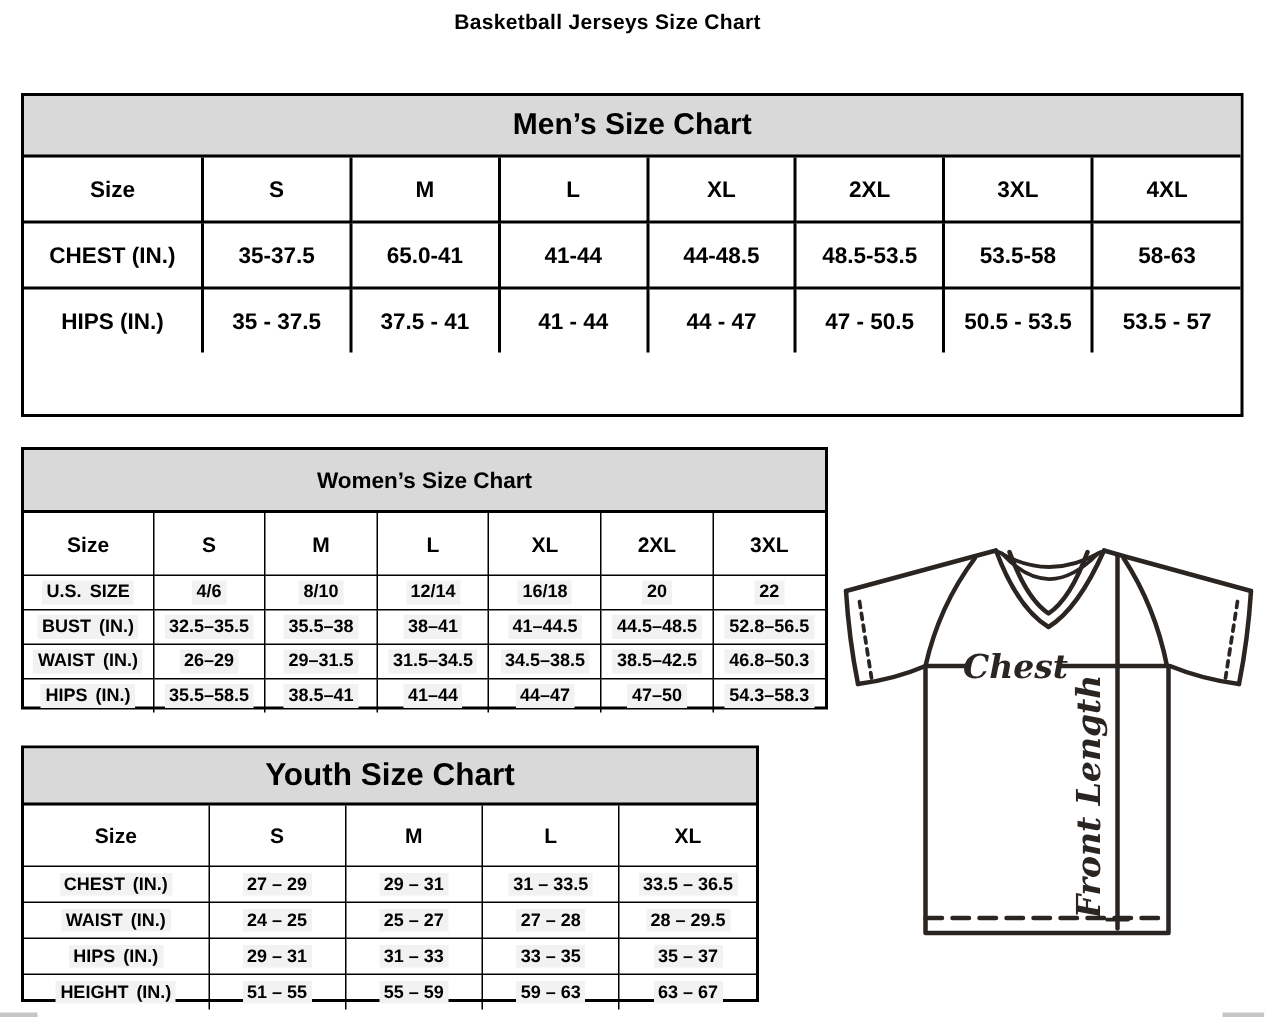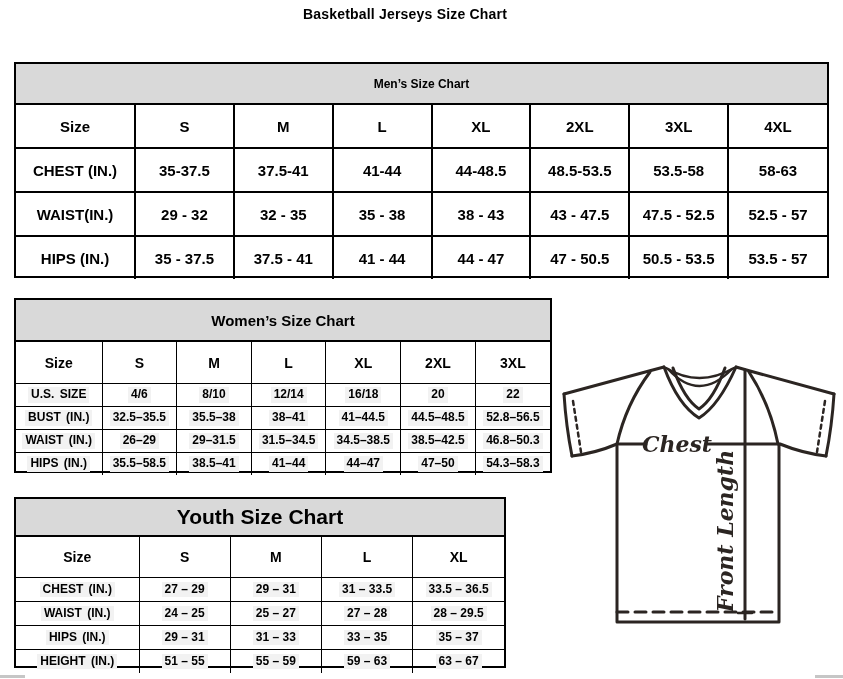--- a/index.html
+++ b/index.html
@@ -4,21 +4,21 @@
 <style>
   html,body{margin:0;padding:0;background:#fff;}
   #page{position:relative;width:843px;height:679px;background:#fff;overflow:hidden;
         font-family:"Liberation Sans",sans-serif;color:#000;}
 
   .page-title{position:absolute;left:0;top:6px;width:810px;text-align:center;
               font-size:14px;font-weight:bold;letter-spacing:.2px;}
 
   .table-block{position:absolute;border:2px solid #000;box-sizing:border-box;background:#fff;}
   .caption{background:#d9d9d9;border-bottom:2px solid #000;display:flex;align-items:center;
-           justify-content:center;font-weight:bold;font-size:12px;}
+           justify-content:center;font-weight:bold;font-size:20px;}
   .table-block table{width:100%;border-collapse:collapse;border-style:hidden;table-layout:fixed;}
   .table-block th,.table-block td{text-align:center;font-weight:bold;padding:0;vertical-align:middle;}
 
   
   #mens{left:14px;top:62px;width:815px;height:216px;}
   #mens .caption{height:39px;}
   #mens th,#mens td{border:2px solid #000;font-size:15px;}
   #mens .size-row th{height:42px;}
   #mens tbody td{height:42px;}
 
@@ -73,36 +73,26 @@
             <th>XL</th>
             <th>2XL</th>
             <th>3XL</th>
             <th>4XL</th>
           </tr>
         </thead>
       <tbody>
           <tr>
             <td class="rowlabel">CHEST (IN.)</td>
             <td>35-37.5</td>
-            <td>37.5-41</td>
+            <td>65.0-41</td>
             <td>41-44</td>
             <td>44-48.5</td>
             <td>48.5-53.5</td>
             <td>53.5-58</td>
             <td>58-63</td>
-          </tr>
-          <tr>
-            <td class="rowlabel">WAIST(IN.)</td>
-            <td>29 - 32</td>
-            <td>32 - 35</td>
-            <td>35 - 38</td>
-            <td>38 - 43</td>
-            <td>43 - 47.5</td>
-            <td>47.5 - 52.5</td>
-            <td>52.5 - 57</td>
           </tr>
           <tr>
             <td class="rowlabel">HIPS (IN.)</td>
             <td>35 - 37.5</td>
             <td>37.5 - 41</td>
             <td>41 - 44</td>
             <td>44 - 47</td>
             <td>47 - 50.5</td>
             <td>50.5 - 53.5</td>
             <td>53.5 - 57</td>

